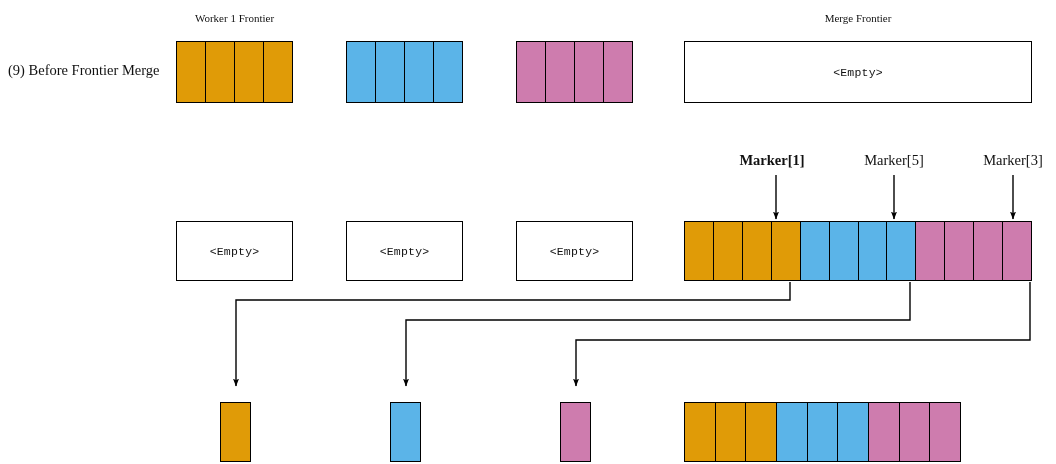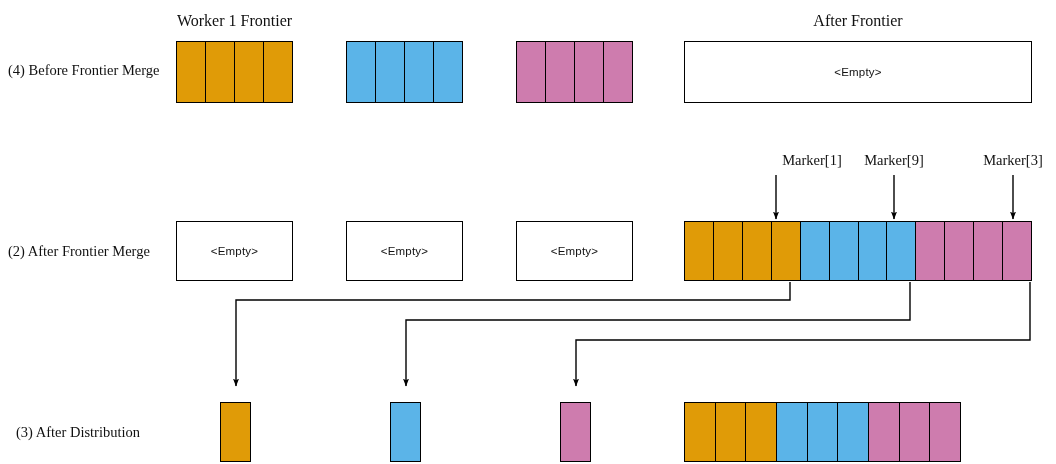--- a/index.html
+++ b/index.html
@@ -21,21 +21,21 @@
     position: absolute;
     font-family: "Liberation Serif", "DejaVu Serif", serif;
     font-size: 14.5px;
     color: #111111;
     white-space: nowrap;
     text-align: left;
   }
   .col-title {
     position: absolute;
     font-family: "Liberation Serif", "DejaVu Serif", serif;
-    font-size: 16px;
+    font-size: 11px;
     color: #111111;
     white-space: nowrap;
     text-align: center;
   }
   .marker-label {
     position: absolute;
     font-family: "Liberation Serif", "DejaVu Serif", serif;
     font-size: 14.5px;
     color: #111111;
     white-space: nowrap;
@@ -60,45 +60,43 @@
   .empty-box {
     position: absolute;
     box-sizing: border-box;
     border: 1.6px solid #000000;
     background: #ffffff;
     display: flex;
     align-items: center;
     justify-content: center;
   }
   .empty-text {
-    font-family: Liberation Sans, sans-serif;
+    font-family: Liberation Mono, monospace;
     font-size: 11.5px;
     color: #111111;
     letter-spacing: 0.2px;
   }
   svg.overlay {
     position: absolute;
     left: 0;
     top: 0;
     width: 1056px;
     height: 464px;
     pointer-events: none;
   }
 </style>
 </head>
 <body>
 
 <div id="stage">
 
   <div class="col-title" style="left:176px; top:12px; width:117px;">Worker 1 Frontier</div>
-  <div class="col-title" style="left:684px; top:12px; width:348px;">After Frontier</div>
+  <div class="col-title" style="left:684px; top:12px; width:348px;">Merge Frontier</div>
 
-  <div class="row-label" style="left:8px; top:62px; width:160px;">(4) Before Frontier Merge</div>
-  <div class="row-label" style="left:8px; top:243px; width:160px;">(2) After Frontier Merge</div>
-  <div class="row-label" style="left:16px; top:424px; width:160px;">(3) After Distribution</div>
+  <div class="row-label" style="left:8px; top:62px; width:160px;">(9) Before Frontier Merge</div>
 
   <div class="bar" id="r1-w1" style="left:176px; top:41px; width:117px; height:62px;">
       <div class="cell" style="background: rgb(224, 155, 7);"></div>
       <div class="cell" style="background: rgb(224, 155, 7);"></div>
       <div class="cell" style="background: rgb(224, 155, 7);"></div>
       <div class="cell" style="background: rgb(224, 155, 7);"></div>
     </div>
   <div class="bar" id="r1-w2" style="left:346px; top:41px; width:117px; height:62px;">
       <div class="cell" style="background: rgb(91, 180, 232);"></div>
       <div class="cell" style="background: rgb(91, 180, 232);"></div>
@@ -134,22 +132,22 @@
       <div class="cell" style="background: rgb(91, 180, 232);"></div>
       <div class="cell" style="background: rgb(91, 180, 232);"></div>
       <div class="cell" style="background: rgb(91, 180, 232);"></div>
       <div class="cell" style="background: rgb(91, 180, 232);"></div>
       <div class="cell" style="background: rgb(206, 124, 174);"></div>
       <div class="cell" style="background: rgb(206, 124, 174);"></div>
       <div class="cell" style="background: rgb(206, 124, 174);"></div>
       <div class="cell" style="background: rgb(206, 124, 174);"></div>
     </div>
 
-  <div class="marker-label" style="left:752px; top:152px; width:120px;">Marker[1]</div>
-  <div class="marker-label" style="left:834px; top:152px; width:120px;">Marker[9]</div>
+  <div class="marker-label" style="left:712px; top:152px; width:120px;font-weight:bold;">Marker[1]</div>
+  <div class="marker-label" style="left:834px; top:152px; width:120px;">Marker[5]</div>
   <div class="marker-label" style="left:953px; top:152px; width:120px;">Marker[3]</div>
 
   <div class="bar" id="r3-w1" style="left:220px; top:402px; width:31px; height:60px;">
       <div class="cell" style="background: rgb(224, 155, 7);"></div>
     </div>
   <div class="bar" id="r3-w2" style="left:390px; top:402px; width:31px; height:60px;">
       <div class="cell" style="background: rgb(91, 180, 232);"></div>
     </div>
   <div class="bar" id="r3-w3" style="left:560px; top:402px; width:31px; height:60px;">
       <div class="cell" style="background: rgb(206, 124, 174);"></div>

